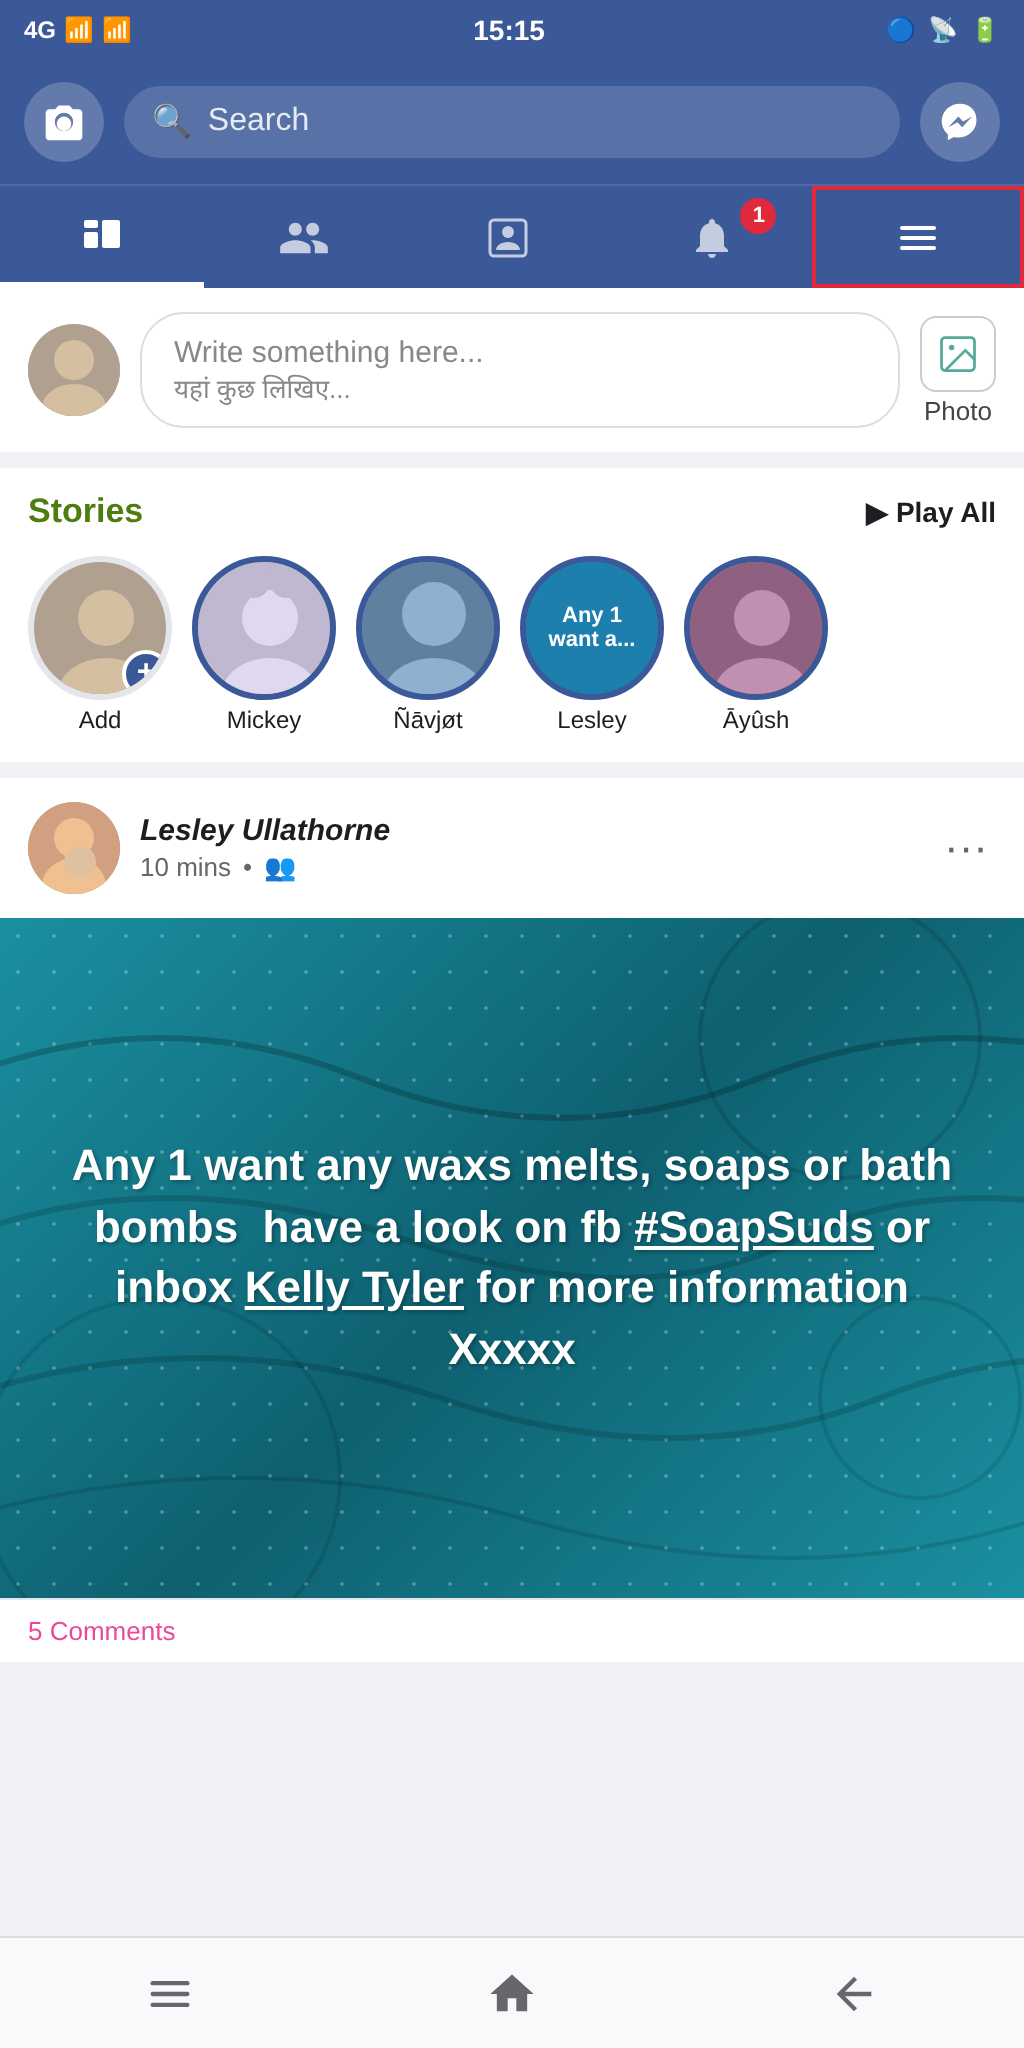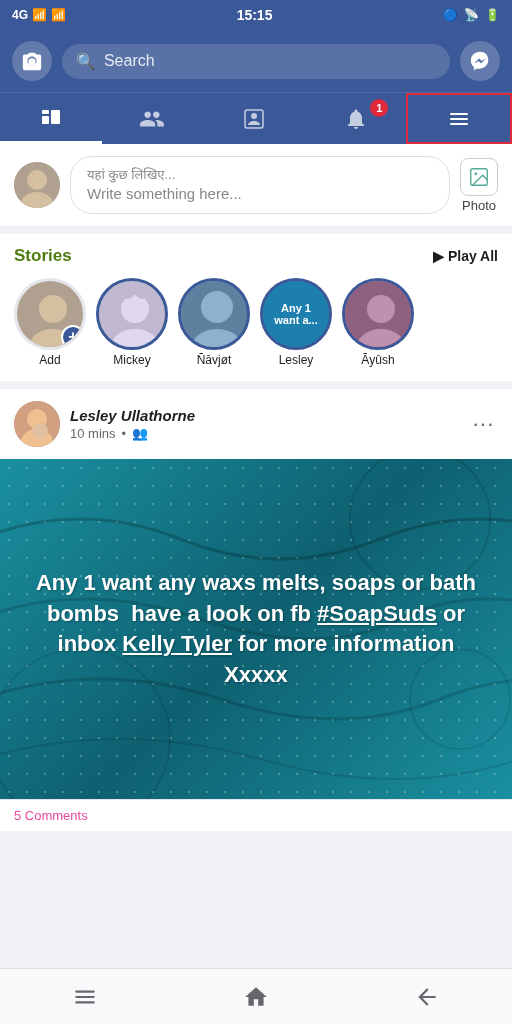--- a/index.html
+++ b/index.html
@@ -442,22 +442,22 @@
 
 <div class="composer">
   <div class="composer-avatar">
     <svg viewBox="0 0 46 46" xmlns="http://www.w3.org/2000/svg">
       <rect width="46" height="46" fill="#b0a090"></rect>
       <circle cx="23" cy="18" r="10" fill="#d4c0a0"></circle>
       <ellipse cx="23" cy="42" rx="16" ry="12" fill="#d4c0a0"></ellipse>
     </svg>
   </div>
   <div class="composer-input">
+    <div>Write something here...</div>
     <div style="font-size:13px;">यहां कुछ लिखिए...</div>
-    <div>Write something here...</div>
   </div>
   <div class="composer-photo">
     <div class="photo-icon">
       <svg width="22" height="22" viewBox="0 0 24 24">
         <rect x="3" y="3" width="18" height="18" rx="2" fill="none" stroke="#5a9" stroke-width="1.5"></rect>
         <circle cx="8.5" cy="8.5" r="1.5" fill="#5a9"></circle>
         <path d="M21 15l-5-5L5 21" fill="none" stroke="#5a9" stroke-width="1.5"></path>
       </svg>
     </div>
     <span style="font-size:13px;color:#444;">Photo</span>

